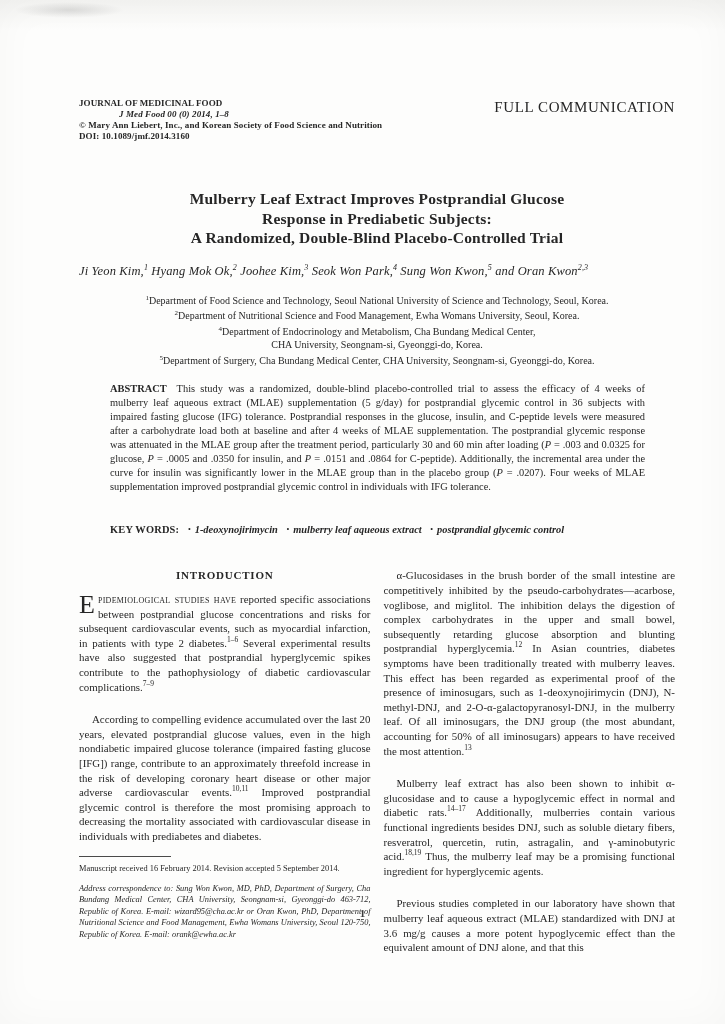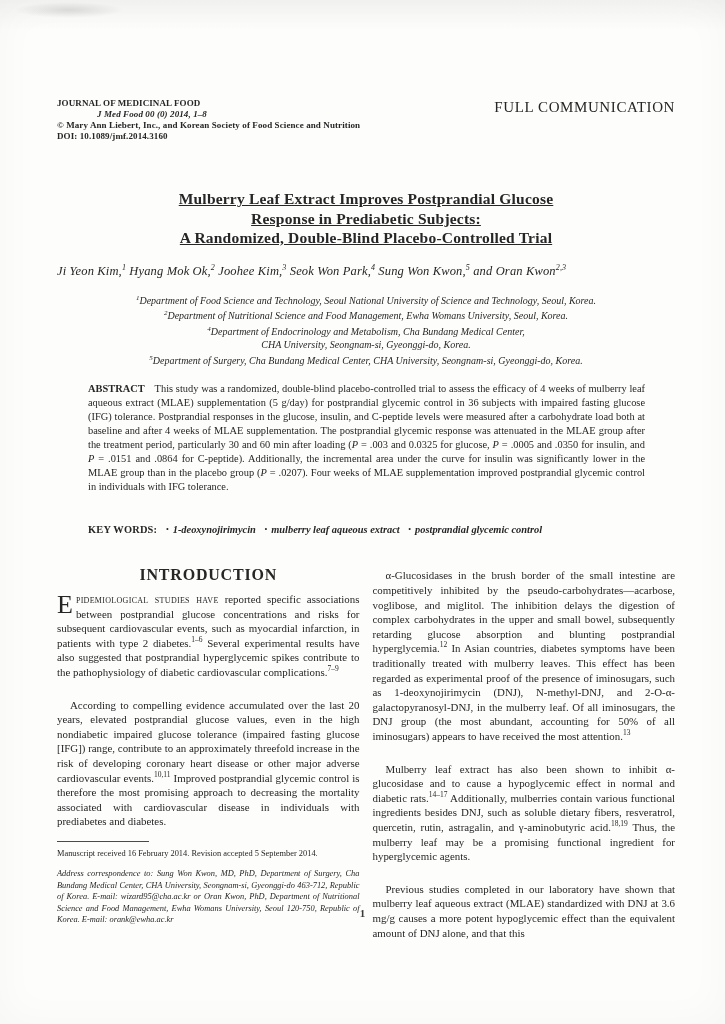--- a/index.html
+++ b/index.html
@@ -7,51 +7,51 @@
   body {
     font-family: "Liberation Serif", "DejaVu Serif", serif;
     background: #fbfbfa;
     color: #262626;
     overflow: hidden;
   }
   .page {
     position: relative;
     width: 725px;
     height: 1024px;
-    padding: 98px 50px 0 57px;
+    padding: 98px 50px 0 79px;
     background: linear-gradient(180deg, #f4f4f2 0%, #fdfdfc 3%, #fdfdfc 100%);
     box-shadow: inset 0 0 40px rgba(0,0,0,0.03);
   }
   .scan-smudge {
     position: absolute; top: 2px; left: 14px; width: 110px; height: 16px;
     background: radial-gradient(ellipse at center, rgba(90,90,90,0.18), rgba(90,90,90,0.0) 70%);
   }
   
   .header-row { display: flex; justify-content: space-between; align-items: flex-start; }
   .journal-info { font-size: 9px; line-height: 11px; font-weight: bold; letter-spacing: 0.1px; }
   .jline.italic { font-style: italic; margin-left: 40px; }
   .article-type { font-size: 15px; font-weight: normal; letter-spacing: 0.6px; padding-top: 1px; }
   
   .title { margin-top: 47px; text-align: center; font-size: 15.5px; line-height: 19.5px; font-weight: bold; letter-spacing: 0.2px; }
-  .title-line { display: block; text-decoration: underline; }
+  .title-line { display: block; }
   .authors { margin-top: 15px; font-size: 12.5px; letter-spacing: 0.15px; font-style: italic; }
   .authors sup { font-size: 8px; }
-  .affiliations { margin-top: 13px; text-align: center; font-style: italic; font-size: 10px; line-height: 12.5px; }
+  .affiliations { margin-top: 13px; text-align: center; font-size: 10px; line-height: 12.5px; }
   .aff-line sup { font-size: 7px; }
   
   .abstract { margin: 15px 30px 0 31px; font-size: 10.4px; line-height: 14px; text-align: justify; }
   .abstract-label { font-weight: bold; padding-right: 10px; }
   .keywords { margin: 30px 30px 0 31px; font-size: 10.4px; }
   .kw-label { font-weight: bold; letter-spacing: 0.2px; }
   .kw-bullet { padding: 0 4px 0 6px; font-size: 8px; vertical-align: 1px; }
   .kw-item { font-weight: bold; font-style: italic; }
   
   .columns { display: flex; gap: 13px; margin-top: 33px; }
   .col { width: 50%; font-size: 10.9px; line-height: 14.6px; text-align: justify; hyphens: auto; -webkit-hyphens: auto; }
-  .section-heading { text-align: center; font-size: 16px; font-weight: bold; letter-spacing: 0.8px; margin-bottom: 9px; }
+  .section-heading { text-align: center; font-size: 11px; font-weight: bold; letter-spacing: 0.8px; margin-bottom: 9px; }
   .para { margin: 0; }
   .para.indent { text-indent: 13px; }
   .para + .para { margin-top: 18px; }
   .para sup { font-size: 7.5px; line-height: 0; }
   .dropcap {
     float: left; font-size: 26px; line-height: 22px; padding: 2px 3px 0 0; font-weight: 400;
   }
   .sc { font-variant: small-caps; letter-spacing: 0.3px; }
   
   .footnote-block { margin-top: 12px; }

